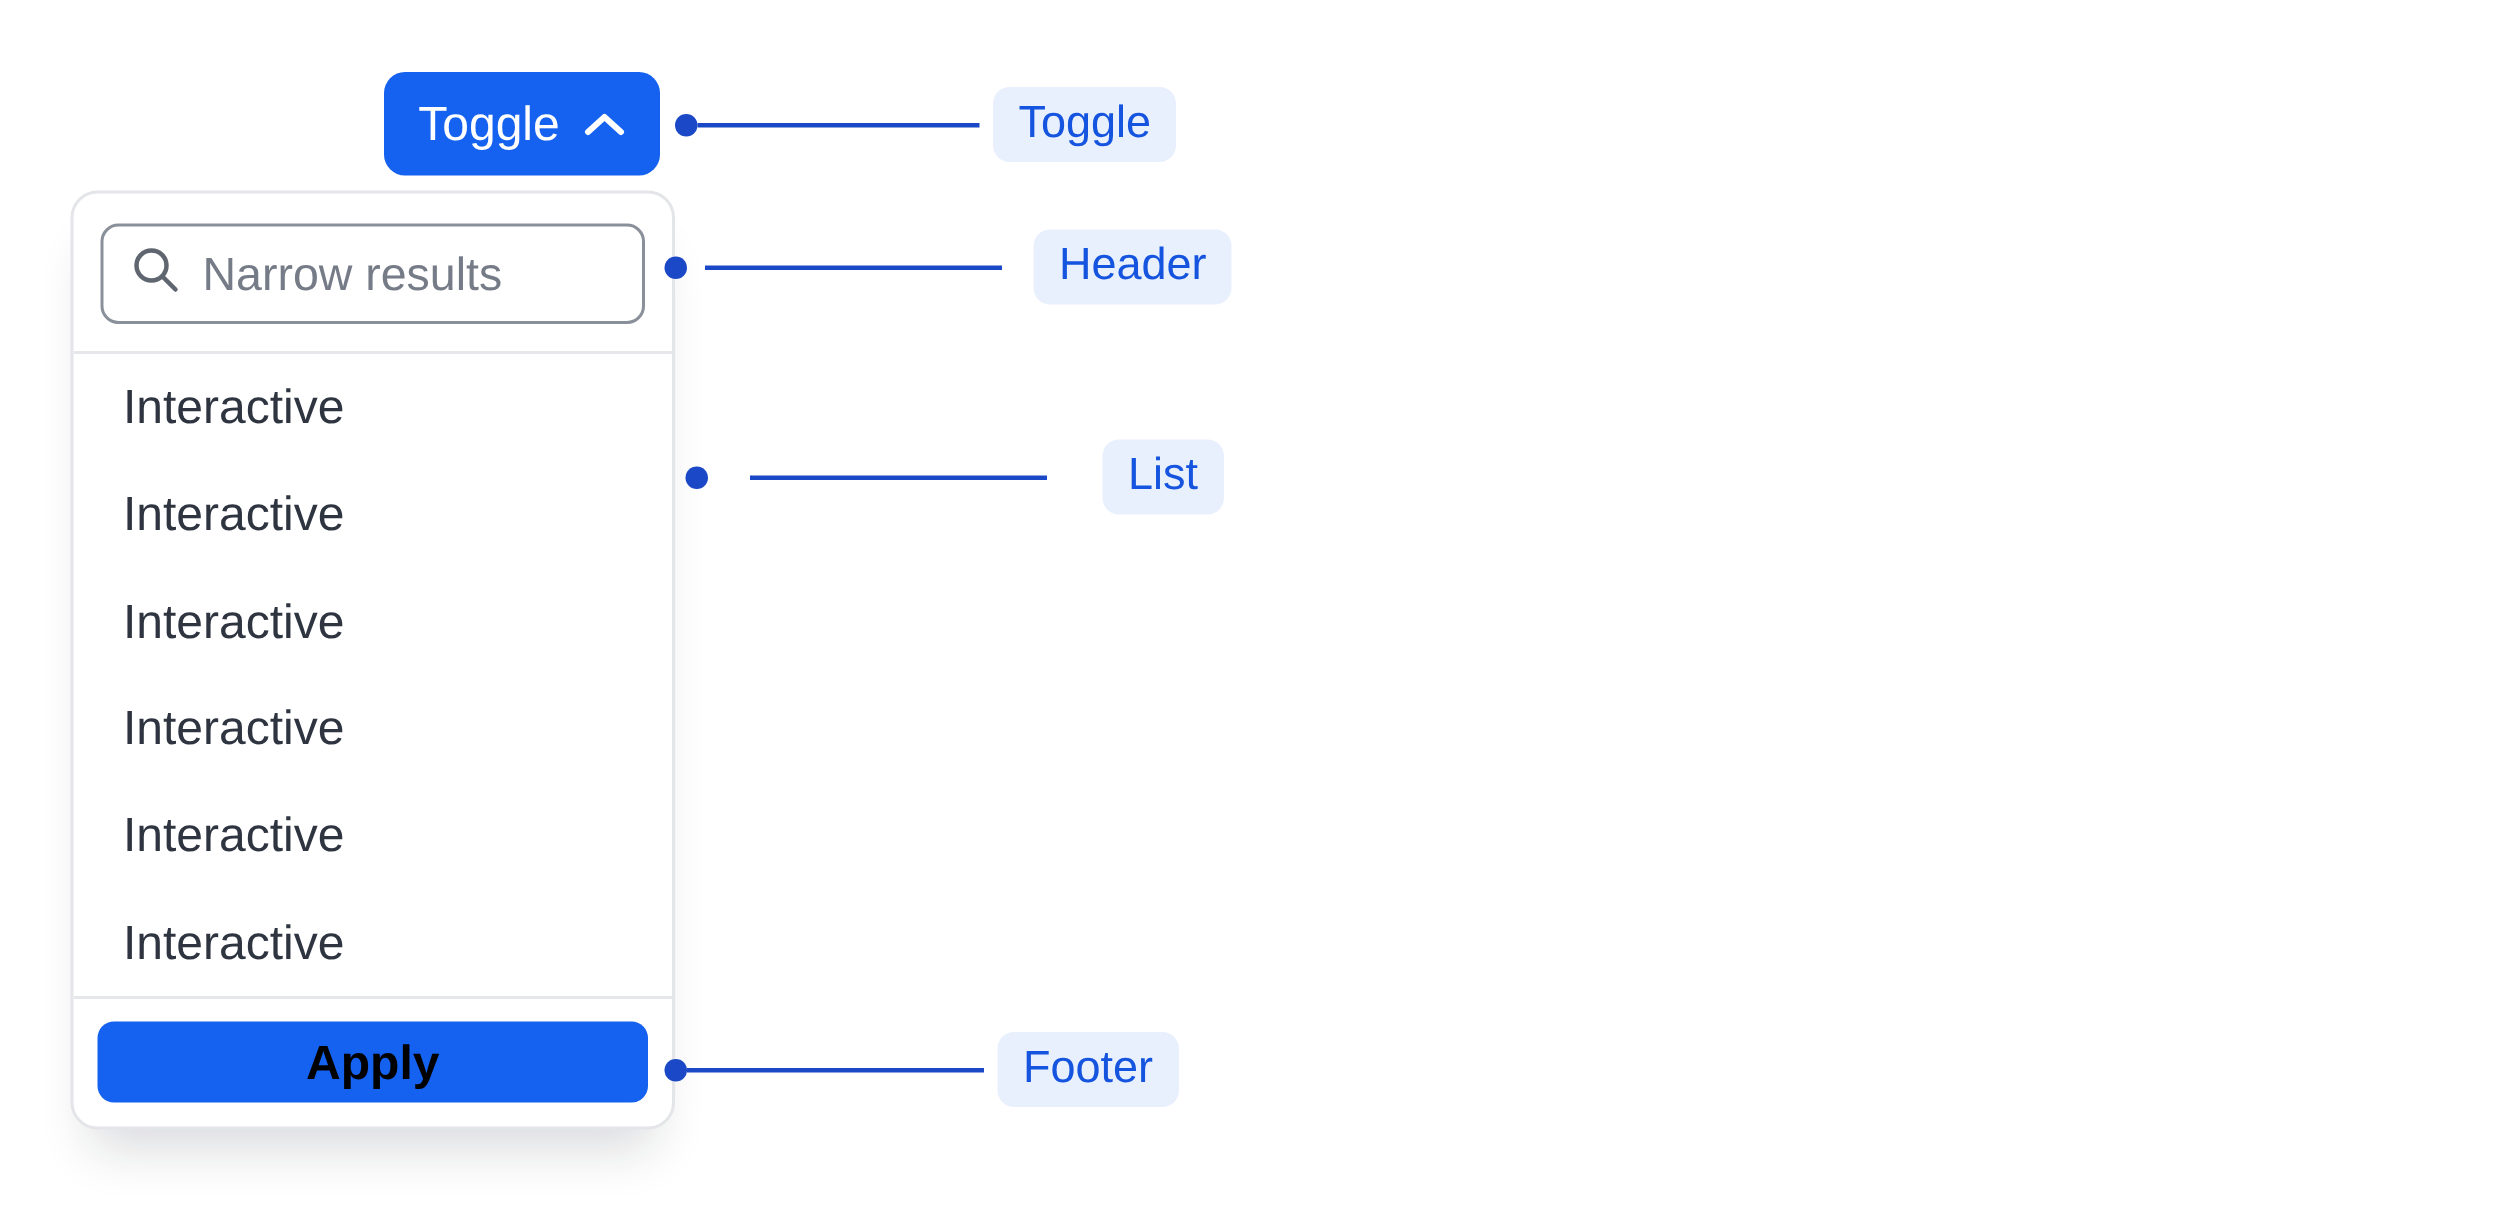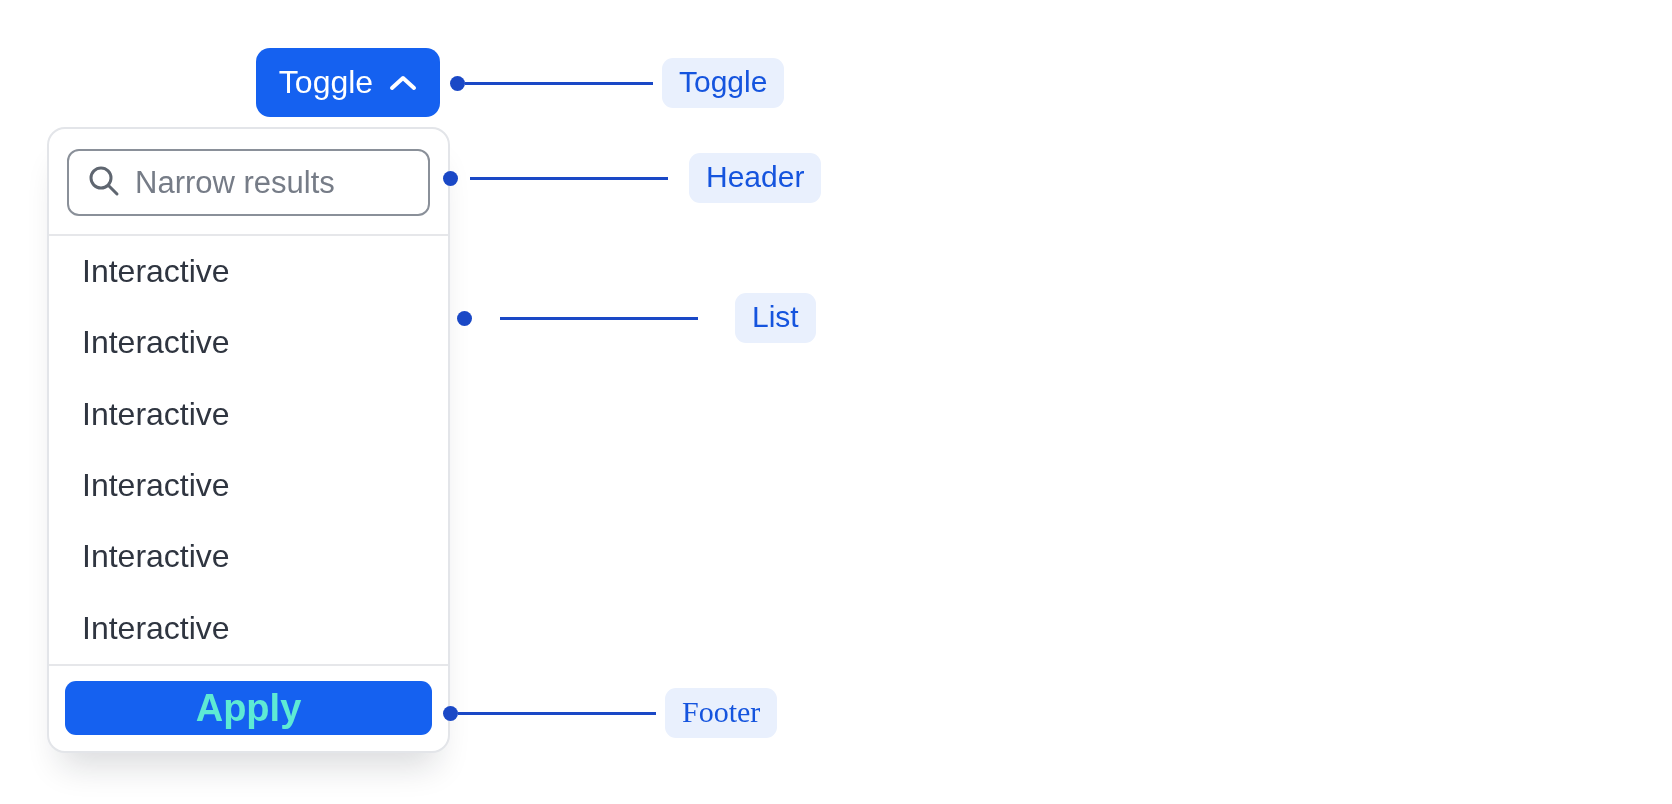--- a/index.html
+++ b/index.html
@@ -91,22 +91,22 @@
   .panel-footer {
     border-top: 2px solid #E6E7EA;
     padding: 15px 16px 16px 16px;
   }
   .apply-btn {
     width: 100%;
     height: 54px;
     background: #1561F0;
     border: none;
     border-radius: 11px;
-    color: #5eead4;
-    font-size: 38px;
+    color: #000000;
+    font-size: 32px;
     font-weight: bold;
     font-family: inherit;
     cursor: pointer;
     display: flex;
     align-items: center;
     justify-content: center;
   }
 
   
   .annotation {
@@ -137,21 +137,21 @@
     padding: 9px 17px 11px 17px;
     border-radius: 11px;
     white-space: nowrap;
   }
   .ann-toggle  { left: 450px; top: 63px; }
   .ann-toggle  .ann-line { width: 188px; }
   .ann-header  { left: 443px; top: 158px; gap: 12px; }
   .ann-header  .ann-line { width: 198px; }
   .ann-list    { left: 457px; top: 298px; gap: 28px; }
   .ann-list    .ann-line { width: 198px; }
-  .ann-footer  { left: 443px; top: 693px; font-family: Liberation Serif, serif; }
+  .ann-footer  { left: 443px; top: 693px; }
   .ann-footer  .ann-line { width: 198px; }
 </style>
 </head>
 <body>
 
 <div class="stage">
 
   <button class="toggle-btn">
     <span>Toggle</span>
     <span>

